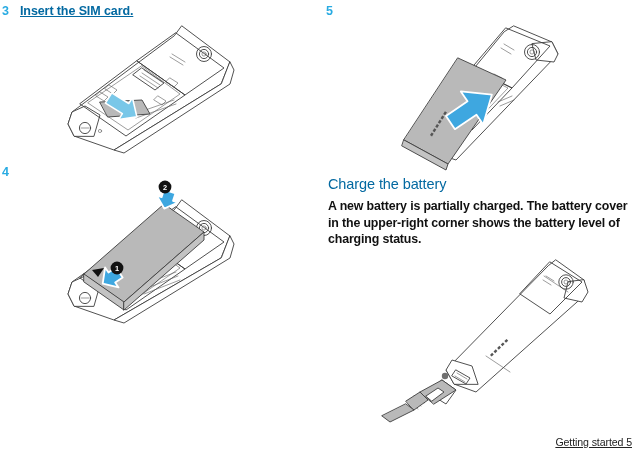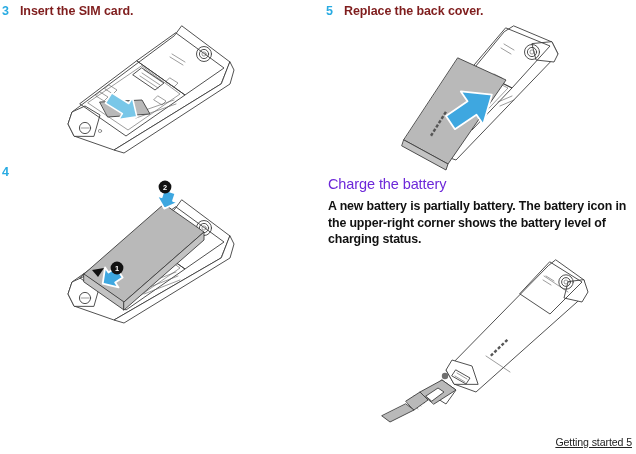--- a/index.html
+++ b/index.html
@@ -39,33 +39,34 @@
     font-weight: bold;
     letter-spacing: -0.1px;
   }
   .step-num {
     color: #29abe2;
     font-weight: bold;
     font-size: 12.5px;
     min-width: 9px;
   }
   .step-text {
-    color: #7f1d1d;
+    color: #0369a1;
+    text-decoration: underline;
   }
 
   .step-3 { position: absolute; left: 0;   top: 4px; }
   .step-4 { position: absolute; left: 0;   top: 165px; }
   .step-5 { position: absolute; left: 0;   top: 4px; }
 
   
   .section-heading {
     position: absolute;
     left: 2px;
     top: 176px;
-    color: #6d28d9;
+    color: #0369a1;
     font-size: 14.5px;
     font-weight: normal;
     letter-spacing: -0.1px;
   }
   .body-copy {
     position: absolute;
     left: 2px;
     top: 198px;
     width: 308px;
     font-size: 12.4px;
@@ -221,21 +222,20 @@
           <text class="callout-t" x="111" y="8">2</text>
         </g>
       </svg>
     </div>
   </div>
 
   <div class="col col-right">
 
     <div class="step step-5">
       <span class="step-num">5</span>
-      <span class="step-text">Replace the back cover.</span>
     </div>
 
     <div class="figure fig-cover">
       <svg width="220" height="152" viewBox="0 0 220 152">
         <g>
 
           <path class="ln body-fill" d="M128 8 L166 24 L172 36 L70 142 L40 132 L32 118 L118 14 Z"></path>
           <path class="ln body-fill" d="M166 24 L172 36 L168 44 L150 42 L146 26 Z"></path>
 
           <path class="ln" d="M120 10 L164 28 L126 70 L86 50 Z"></path>
@@ -267,21 +267,21 @@
         </g>
 
         <g>
           <path class="arrow-md" d="M60 82 L86 82 L86 70 L110 90 L86 110 L86 98 L60 98 Z" transform="rotate(-34 86 90)"></path>
         </g>
       </svg>
     </div>
 
     <div class="section-heading">Charge the battery</div>
 
-    <div class="body-copy">A new battery is partially battery. The battery icon in the upper-right corner shows the battery level of charging status.</div>
+    <div class="body-copy">A new battery is partially charged. The battery cover in the upper-right corner shows the battery level of charging status.</div>
 
     <div class="figure fig-charge">
       <svg width="230" height="170" viewBox="0 0 230 170">
         <g>
 
           <path class="ln body-fill" d="M188 6 L216 26 L218 40 L108 138 L86 130 L78 116 L180 12 Z"></path>
           <path class="ln body-fill" d="M216 26 L220 38 L214 48 L196 44 L200 28 Z"></path>
 
           <path class="ln body-fill" d="M86 130 L78 116 L84 106 L104 112 L110 130 Z"></path>
 

